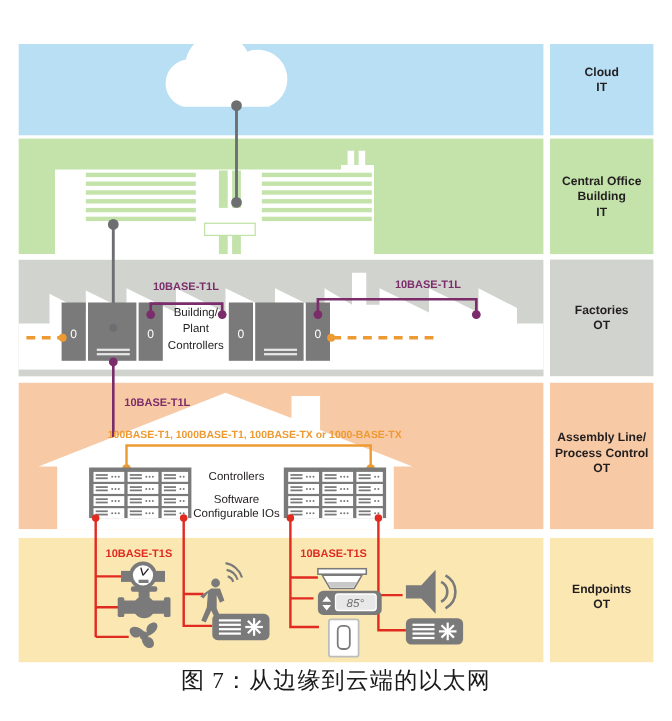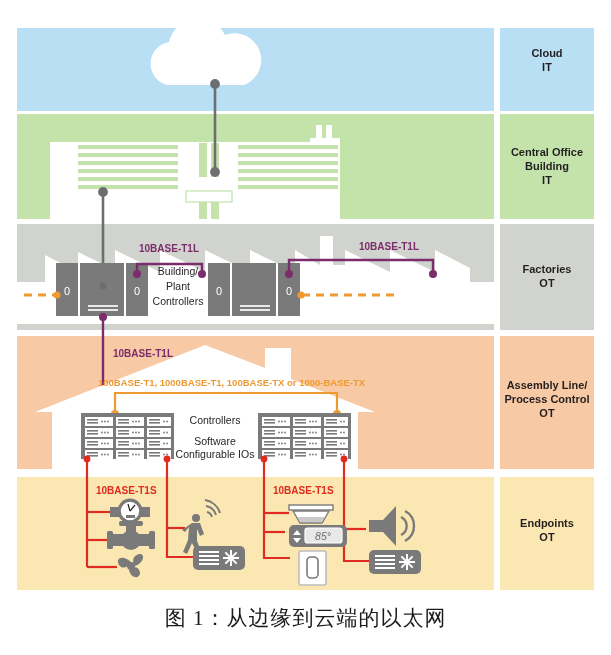--- a/index.html
+++ b/index.html
@@ -1,21 +1,21 @@
 <!DOCTYPE html>
 <html><head>
 <meta charset="utf-8">
 <style>
   html,body{margin:0;padding:0;background:#ffffff;}
   body{
     width:611px;height:655px;overflow:hidden;
     font-family:"Liberation Sans","DejaVu Sans",sans-serif;
     position:relative;
   }
-  #diagram{position:absolute;left:0;top:0;width:611px;height:600px;}
+  #diagram{position:absolute;left:0;top:12px;width:611px;height:600px;}
   .caption{
     position:absolute;left:0;top:604px;width:611px;
     text-align:center;
     font-family:"Liberation Serif","DejaVu Serif",serif;
     font-size:21px;color:#1a1a1a;letter-spacing:1px;
   }
   svg text{font-family:"Liberation Sans","DejaVu Sans",sans-serif;}
 </style>
 </head>
 <body>
@@ -453,13 +453,13 @@
         <rect x="-8" y="-1" width="16" height="2"></rect>
         <rect x="-1" y="-8" width="2" height="16" transform="rotate(45)"></rect>
         <rect x="-8" y="-1" width="16" height="2" transform="rotate(45)"></rect>
       </g>
     </g>
   </g>
 
 </svg>
 </div>
 
-<div class="caption">图 1：从边缘到云端的以太网</div>
+<div class="caption">图 7：从边缘到云端的以太网</div>
 
 </body></html>

